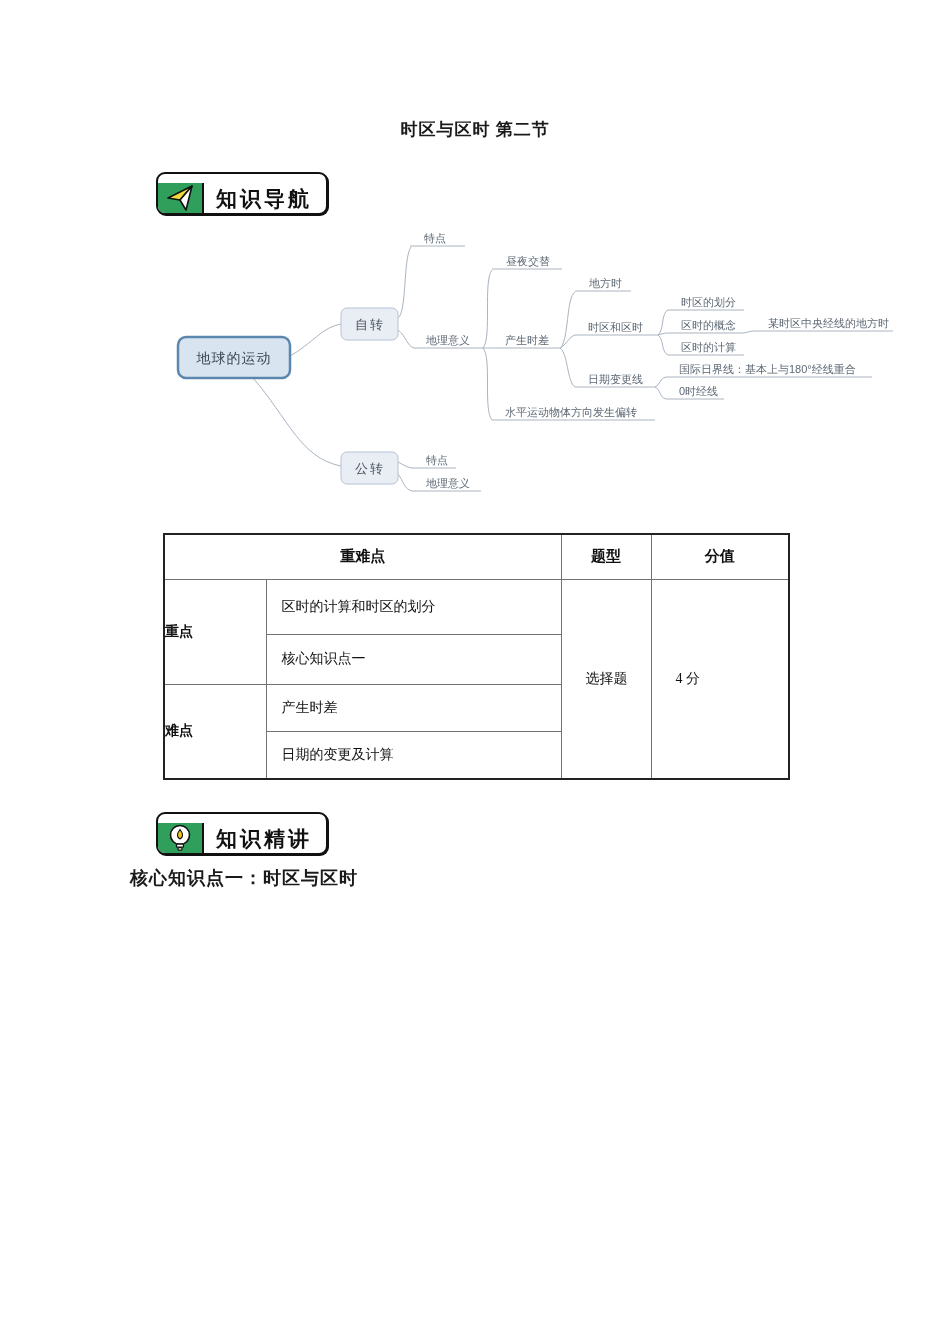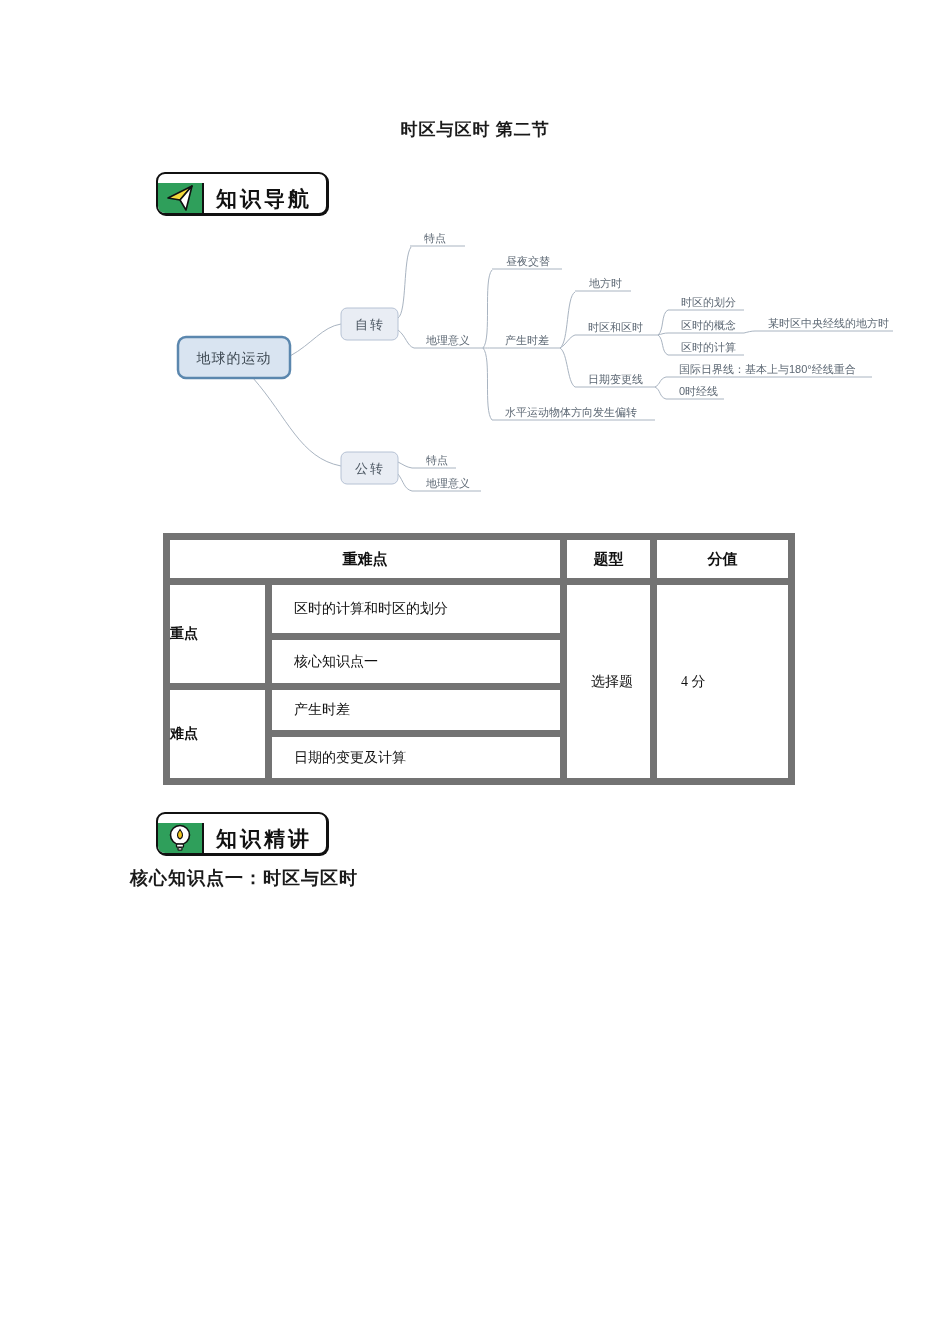--- a/index.html
+++ b/index.html
@@ -47,24 +47,24 @@
   .mm-root-rect { fill: #d9e4f1; stroke: #5b87ae; stroke-width: 2.5; }
   .mm-root-text { font-size: 14px; fill: #3d4852; letter-spacing: 1px; text-anchor: middle; }
   
   .kp-table {
     position: absolute; left: 163px; top: 533px;
     border-collapse: collapse; table-layout: fixed;
     width: 625px; font-size: 14px; color: #111;
     border: 2px solid #222;
   }
   .kp-table th, .kp-table td {
-    border: 7px solid #737373; vertical-align: middle;
+    border: 1px solid #737373; vertical-align: middle;
   }
   .kp-table th { font-size: 15px; font-weight: bold; text-align: center; height: 45px; }
-  .kp-table td { padding-left: 22px; }
+  .kp-table td { padding-left: 15px; }
   .kp-table .cat { font-weight: bold; padding-left: 0; }
   .kp-table .merged { padding-left: 24px; }
   .r1 { height: 55px; } .r2 { height: 50px; } .r3 { height: 47px; } .r4 { height: 48px; }
   
   .core-heading {
     position: absolute; left: 130px; top: 866px;
     font-size: 18px; font-weight: bold; letter-spacing: 1px;
   }
 </style>
 </head>

